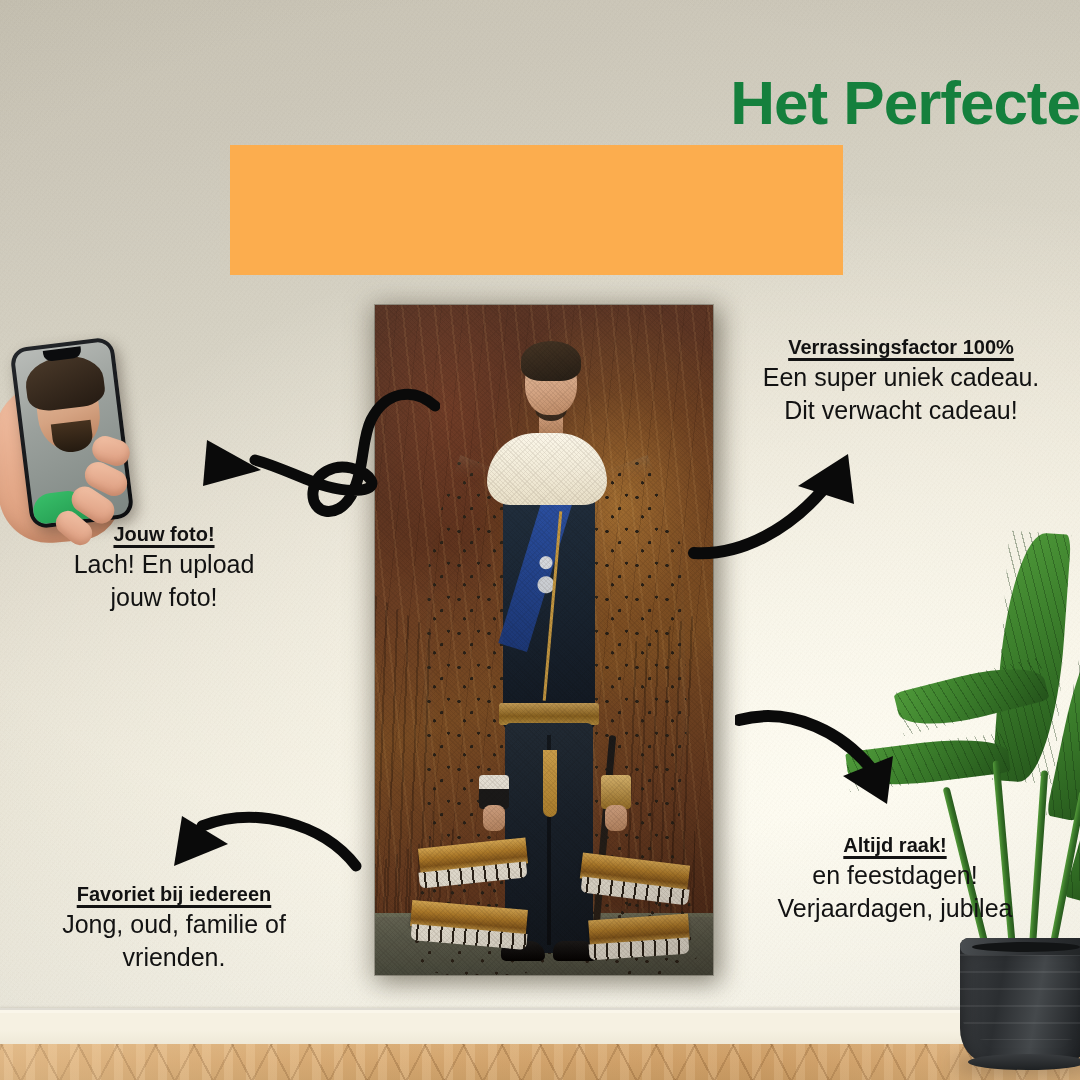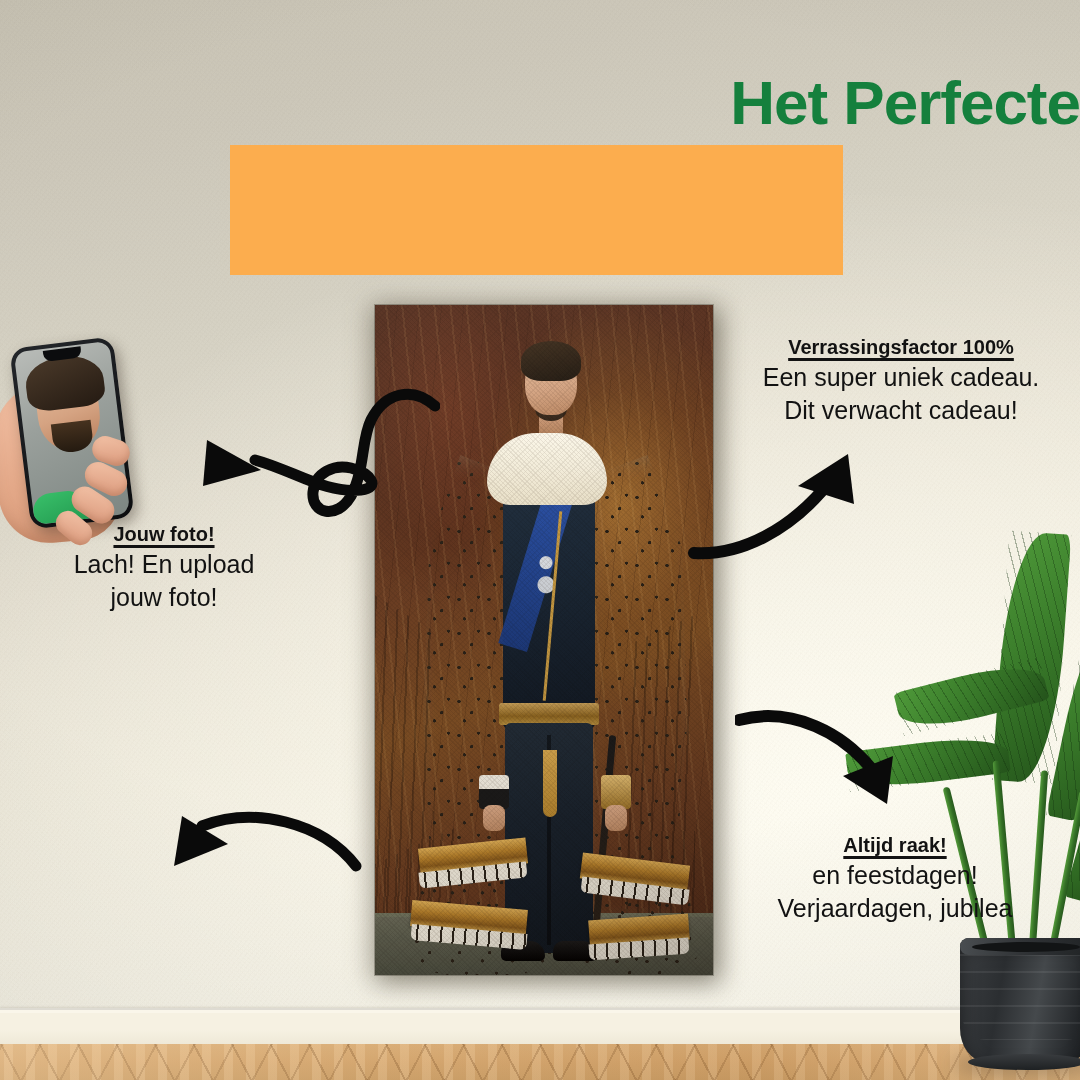--- a/index.html
+++ b/index.html
@@ -540,20 +540,25 @@
     <div class="c-line">Lach! En upload</div>
     <div class="c-line">jouw foto!</div>
   </div>
 
   <div class="callout co-surprise">
     <div class="c-title">Verrassingsfactor 100%</div>
     <div class="c-line">Een super uniek cadeau.</div>
     <div class="c-line">Dit verwacht cadeau!</div>
   </div>
 
+  <div class="callout co-fav">
+    <div class="c-title">Favoriet bij iedereen</div>
+    <div class="c-line">Jong, oud, familie of</div>
+    <div class="c-line">vrienden.</div>
+  </div>
 
   <div class="callout co-always">
     <div class="c-title">Altijd raak!</div>
     <div class="c-line">en feestdagen!</div>
     <div class="c-line">Verjaardagen, jubilea</div>
   </div>
 
 </div>
 
 </body></html>

